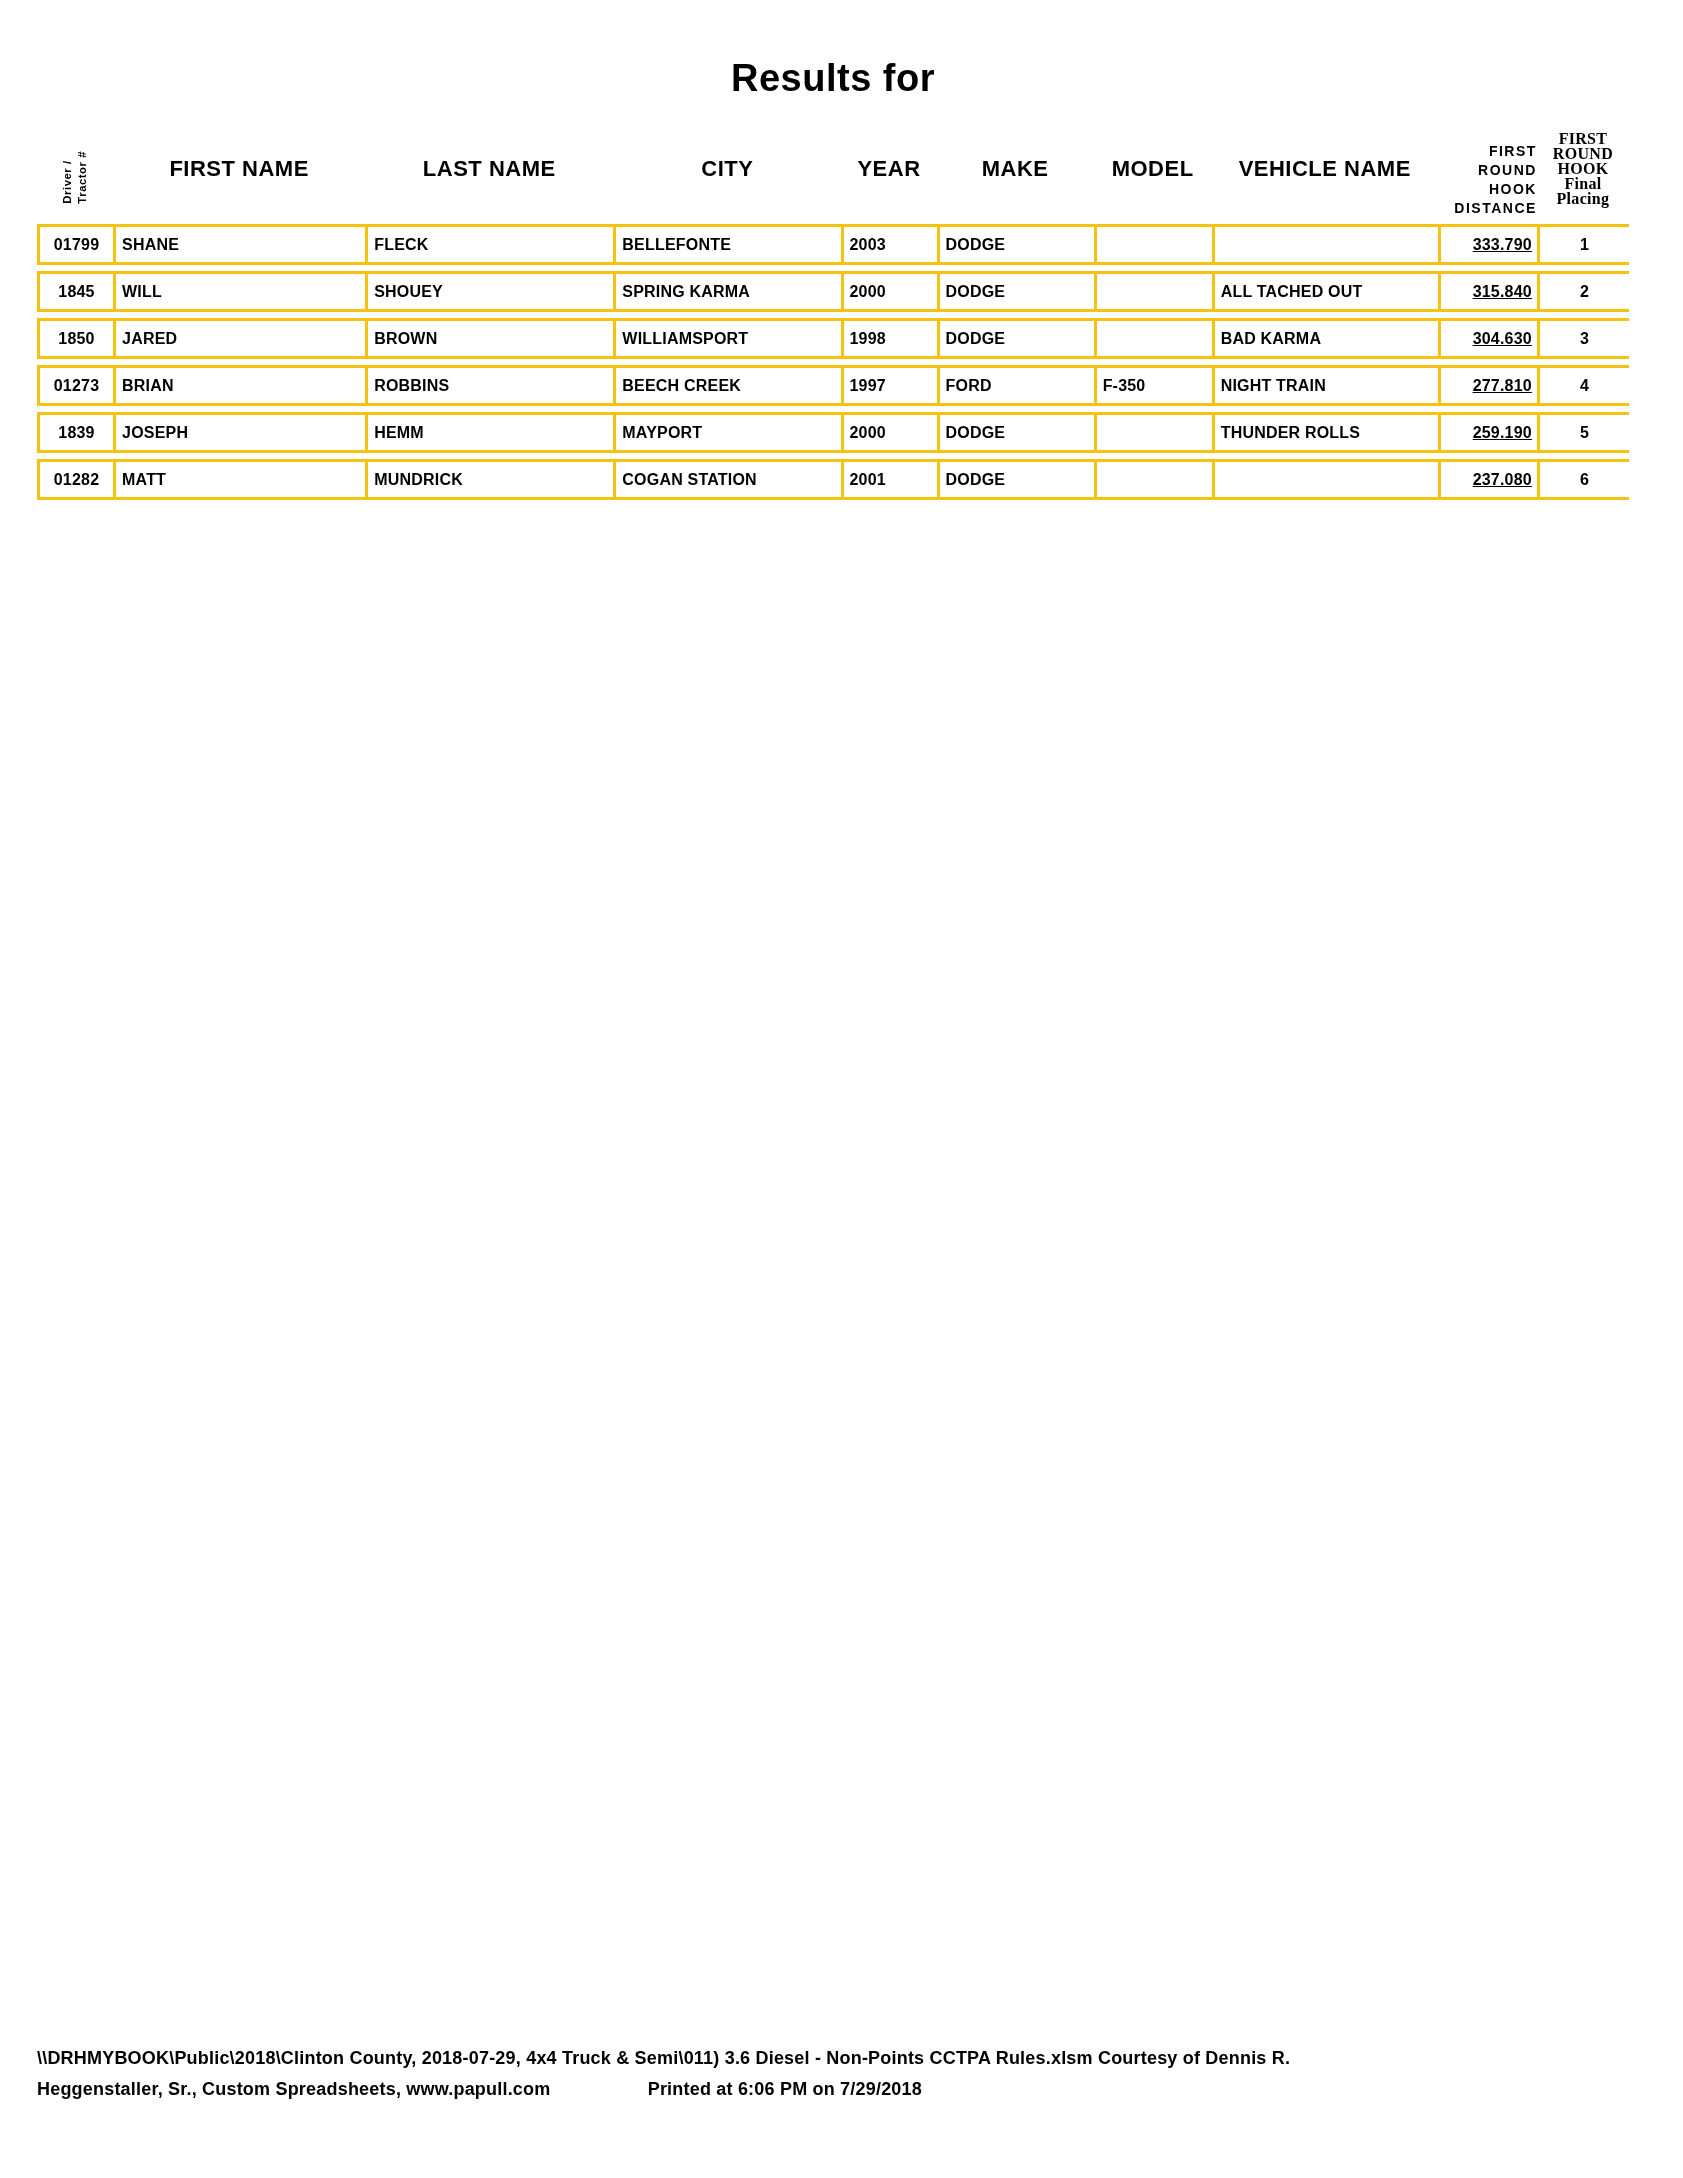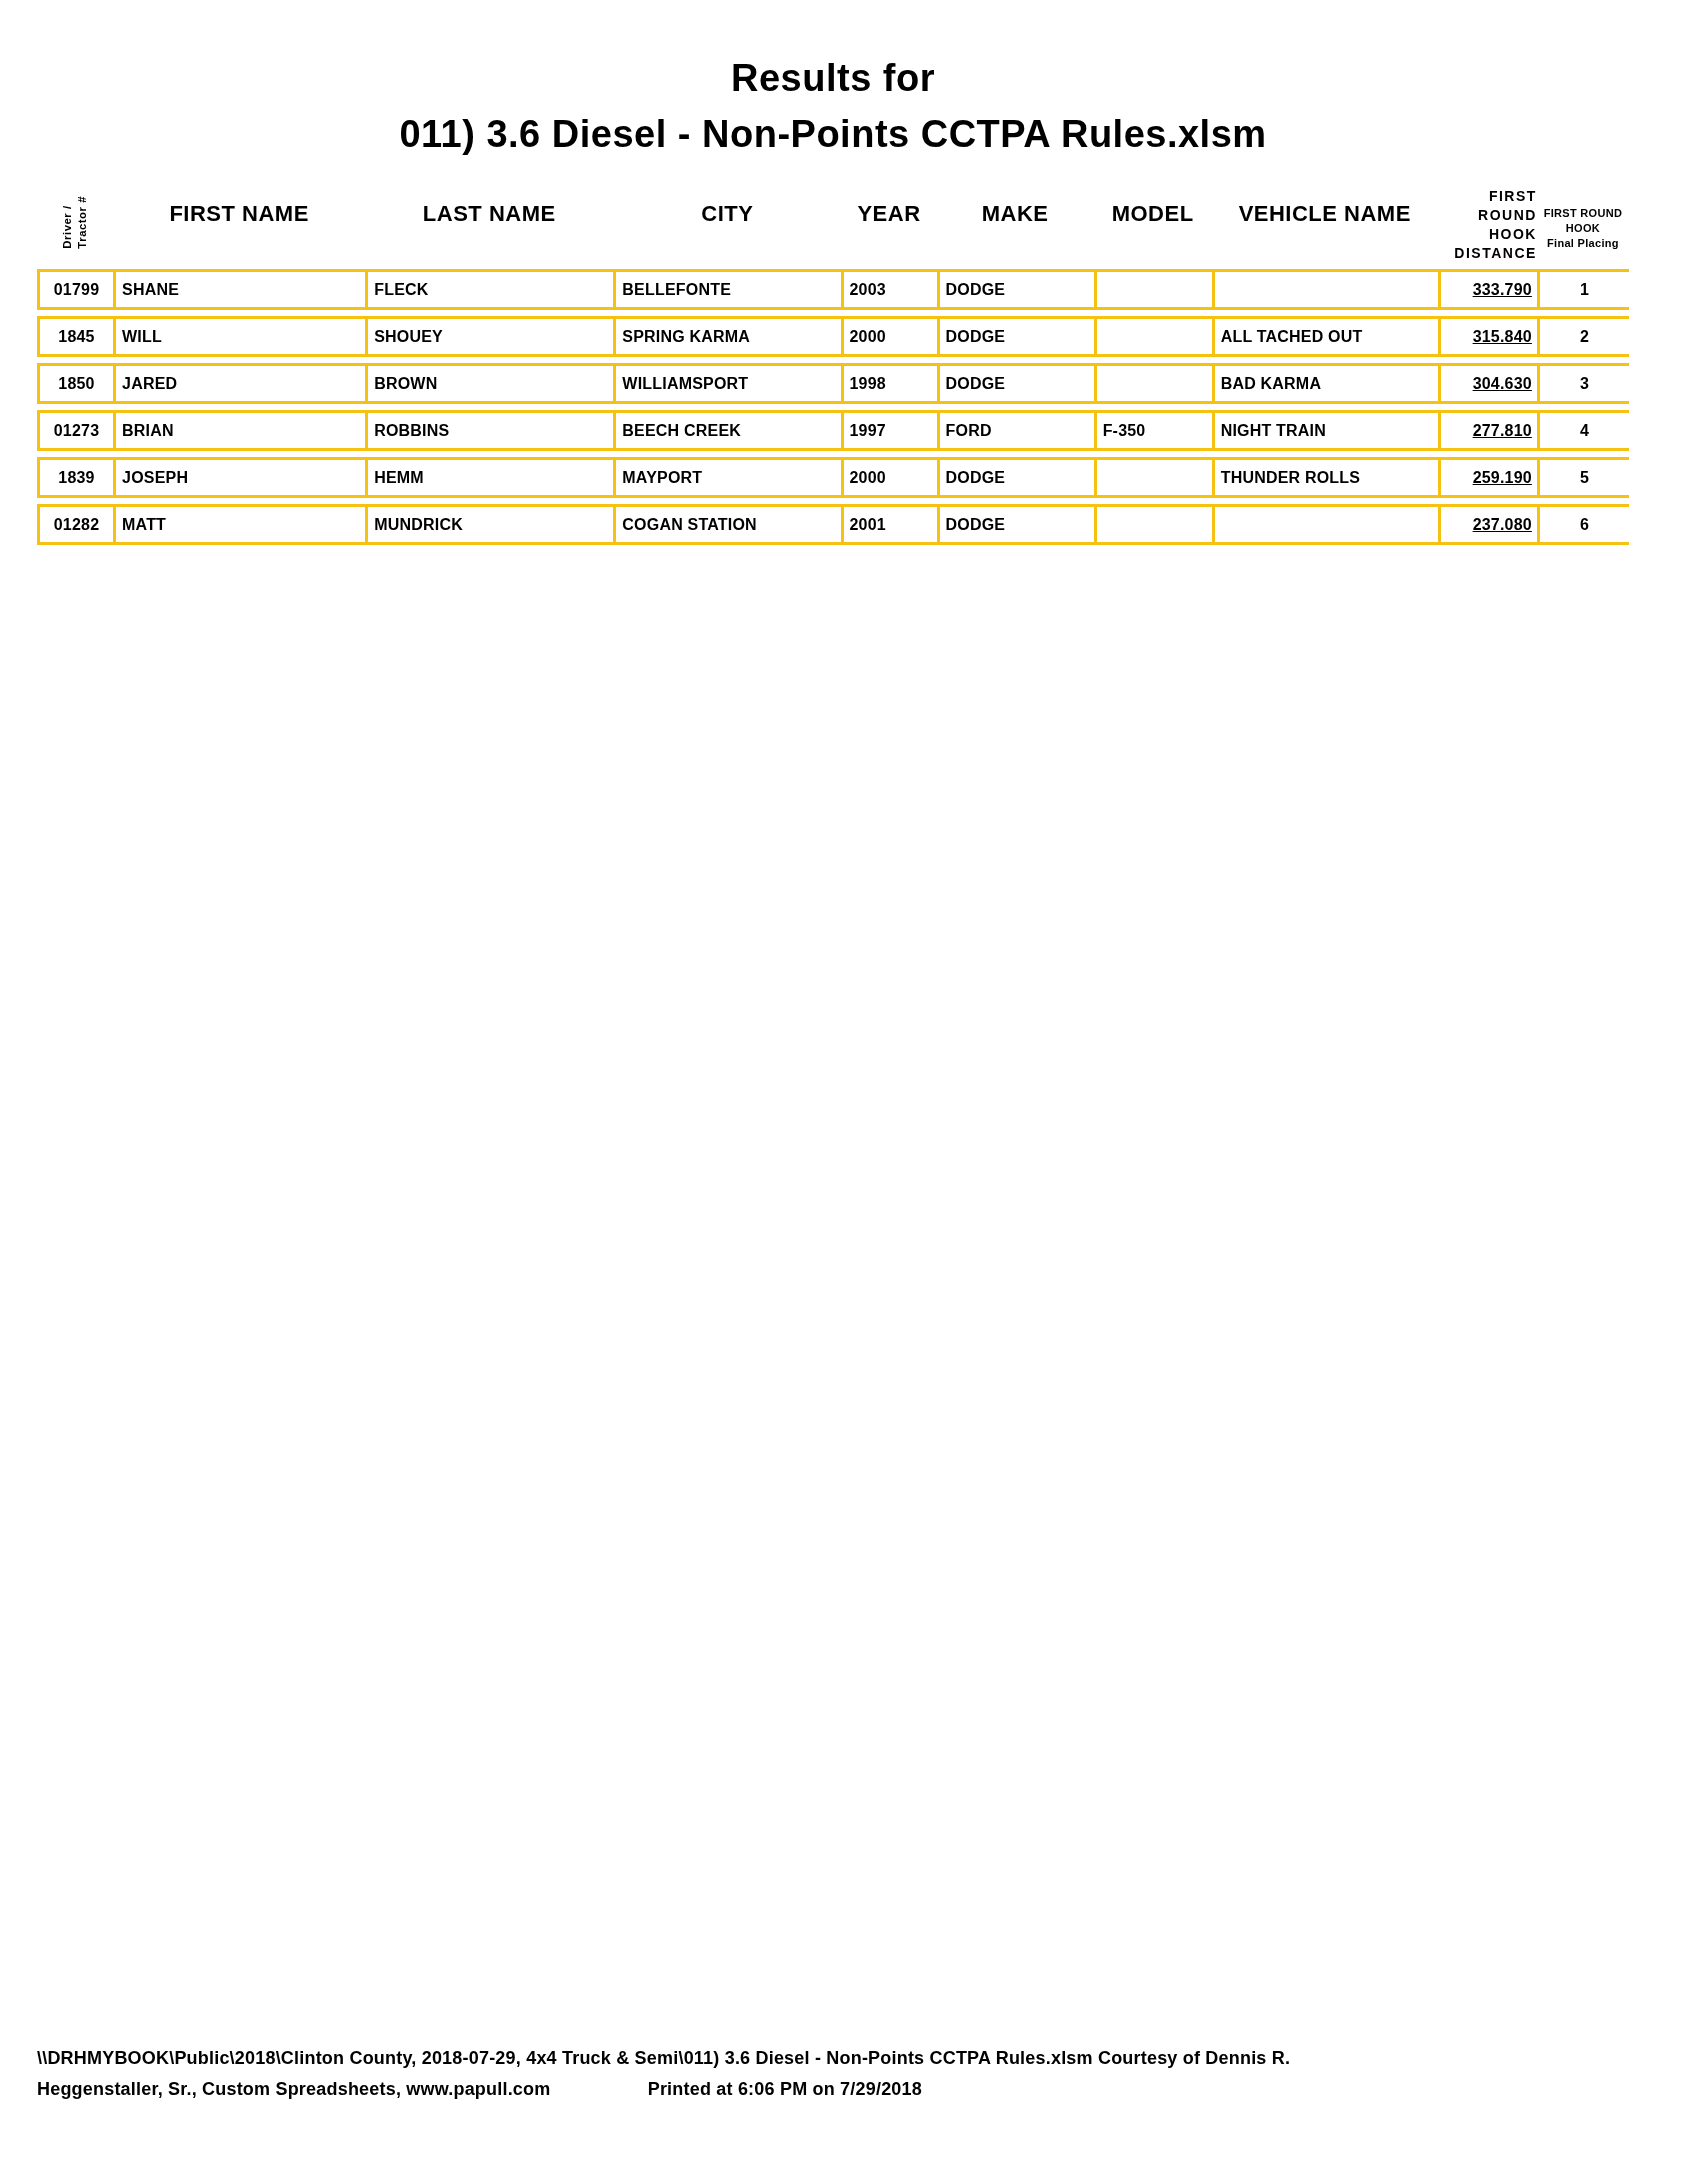--- a/index.html
+++ b/index.html
@@ -68,24 +68,25 @@
     margin-bottom: 10px;
     text-align: left;
   }
   th.h-distance div {
     font-size: 14px;
     line-height: 19px;
     letter-spacing: 1.5px;
     text-align: right;
   }
   th.h-placing div {
-    font-size: 11px;
+    font-size: 16px;
     line-height: 15px;
     letter-spacing: 0.3px;
     text-align: center;
+    font-family: Liberation Serif, serif;
   }
   th.h-placing { padding-bottom: 12px; }
   tbody td {
     height: 35px;
     border-top: 3px solid #f6c211;
     border-bottom: 3px solid #f6c211;
     border-left: 3px solid #f6c211;
     font-size: 16px;
     letter-spacing: 0.2px;
     padding: 0 0 0 6px;
@@ -111,21 +112,20 @@
   }
 </style>
 </head>
 <body>
 
 <div class="sheet">
   <div class="content">
 
     <div class="titles">
       <div class="title-line1">Results for</div>
-      <div class="title-line2">011) 3.6 Diesel - Non-Points CCTPA Rules.xlsm</div>
     </div>
 
     <table class="results">
       <colgroup>
         <col style="width:76px">
           <col style="width:252px">
           <col style="width:248px">
           <col style="width:228px">
         <col style="width:95px">
           <col style="width:157px">

